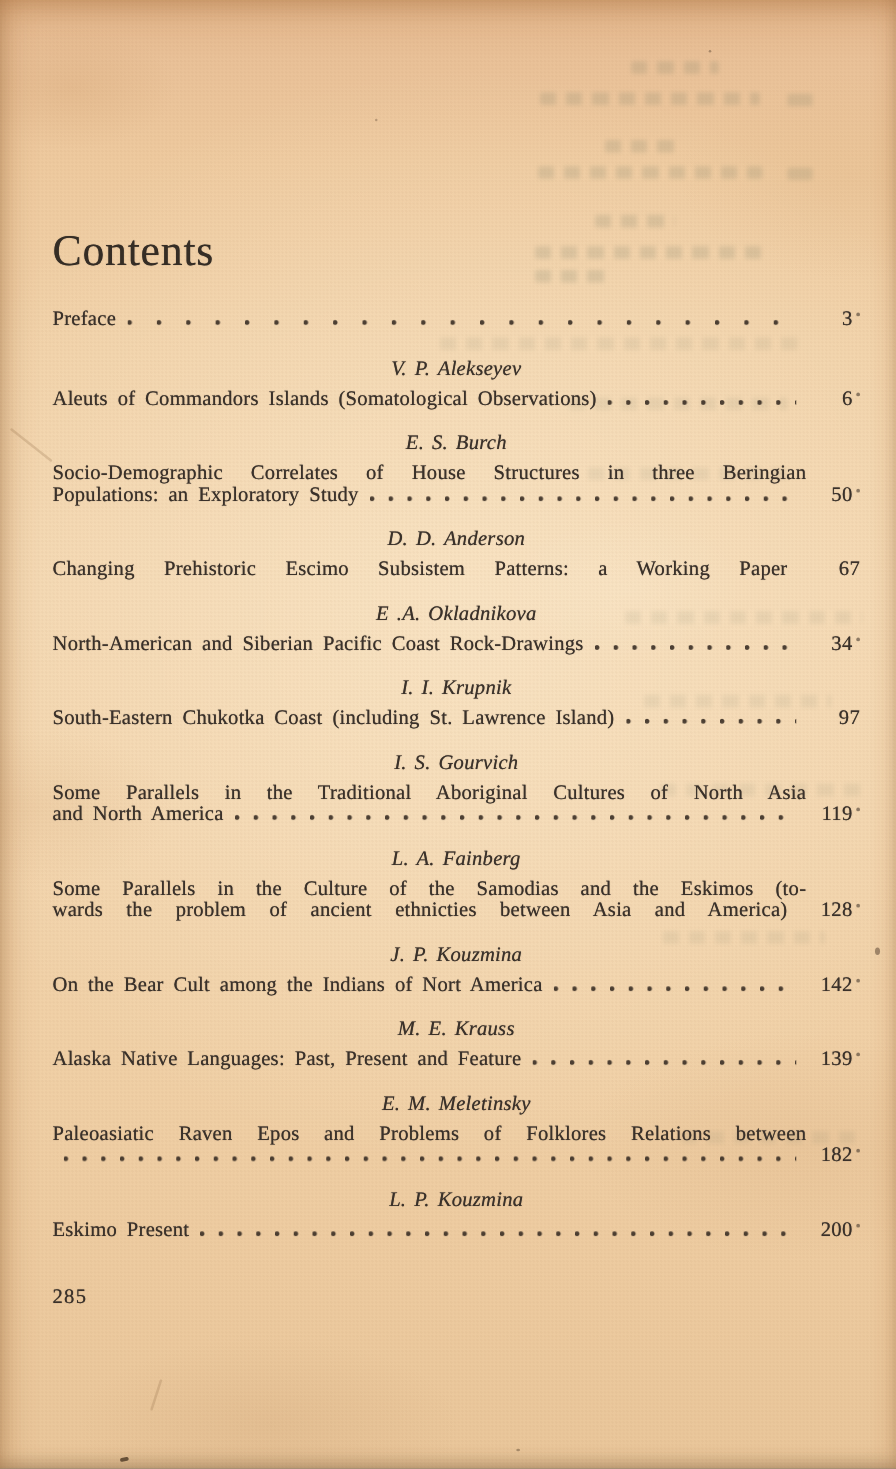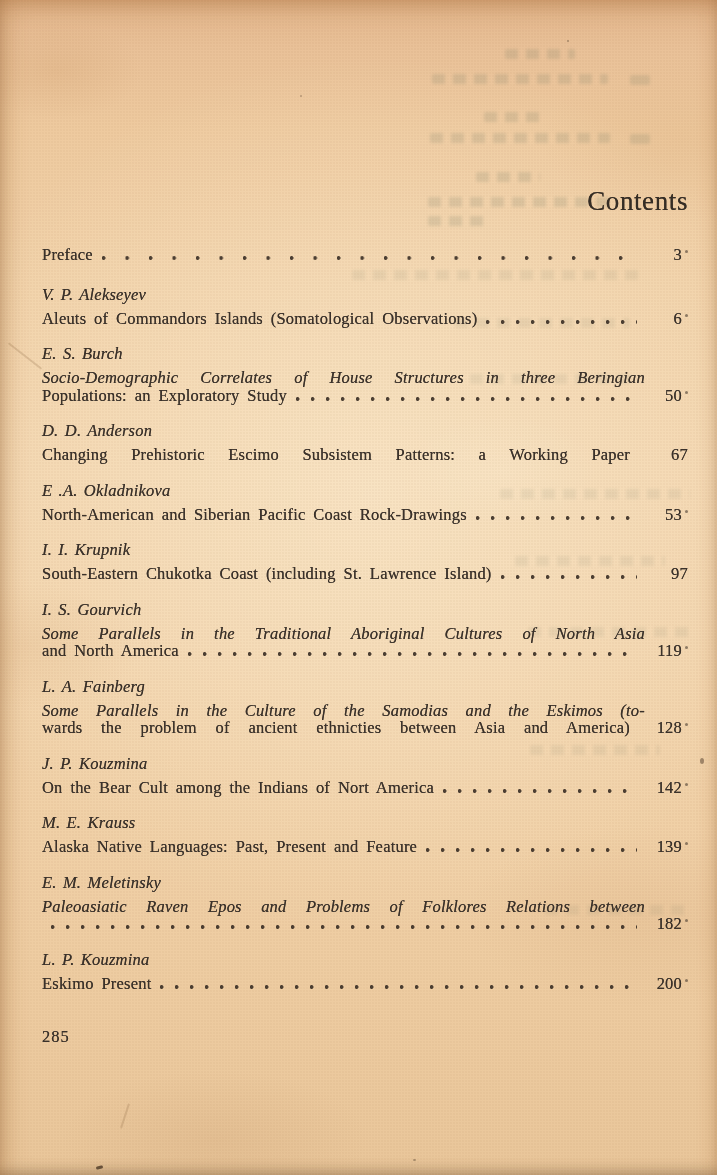--- a/index.html
+++ b/index.html
@@ -37,31 +37,31 @@
       inset 0 -9px 14px -6px rgba(105,85,62,.42);
   }
   
   .content{
     position:absolute;left:42px;top:0;width:646px;
     letter-spacing:.2px;
     text-shadow:0 0 .6px rgba(58,49,42,.85);
   }
   .toc-title{
     margin:186px 0 0 0;
-    font-size:27px;line-height:30px;
-    text-align:right;font-weight:normal;
+    font-size:35px;line-height:30px;
+    text-align:left;font-weight:normal;
     letter-spacing:.6px;color:#352d25;font-family:Liberation Serif, serif;
   }
   .trow{display:flex;align-items:center;font-size:16.5px;line-height:17.5px;word-spacing:3.5px;}
   .preface-row{margin-top:30px;}
   .entry{margin-top:18px;}
   .entry.first{margin-top:22px;}
-  .author{font-style:italic;font-size:16.5px;line-height:17px;margin-bottom:7px;word-spacing:2px;}
+  .author{font-style:italic;font-size:16.5px;line-height:17px;margin-bottom:7px;word-spacing:2px;text-align:center;}
   .jline{display:block;text-align:justify;text-align-last:justify;}
-  .jline.full{width:603px;font-style:italic;}
+  .jline.full{width:603px;}
   .jline.grow{flex:1 1 auto;margin-right:14px;}
   .t{flex:0 0 auto;}
   .dots{
     flex:1 1 auto;align-self:stretch;margin:0 7px 0 9px;
     background-image:radial-gradient(circle at 1.6px 12px, rgba(62,50,40,.92) 1.5px, rgba(62,50,40,0) 2.3px);
     background-size:15px 100%;background-repeat:repeat-x;
   }
   .dots.wide{background-size:23.5px 100%;}
   .pnum{flex:0 0 44px;text-align:right;white-space:nowrap;}
   .pnum::after{
@@ -151,21 +151,21 @@
         <span class="jline grow">Changing Prehistoric Escimo Subsistem Patterns: a Working Paper</span>
         <span class="pnum clean">67</span>
       </div>
     </section>
 
     <section class="entry">
       <div class="author">E .A. Okladnikova</div>
       <div class="trow">
         <span class="t">North-American and Siberian Pacific Coast Rock-Drawings</span>
         <span class="dots"></span>
-        <span class="pnum">53</span>
+        <span class="pnum">34</span>
       </div>
     </section>
 
     <section class="entry">
       <div class="author">I. I. Krupnik</div>
       <div class="trow">
         <span class="t">South-Eastern Chukotka Coast (including St. Lawrence Island)</span>
         <span class="dots"></span>
         <span class="pnum clean">97</span>
       </div>

